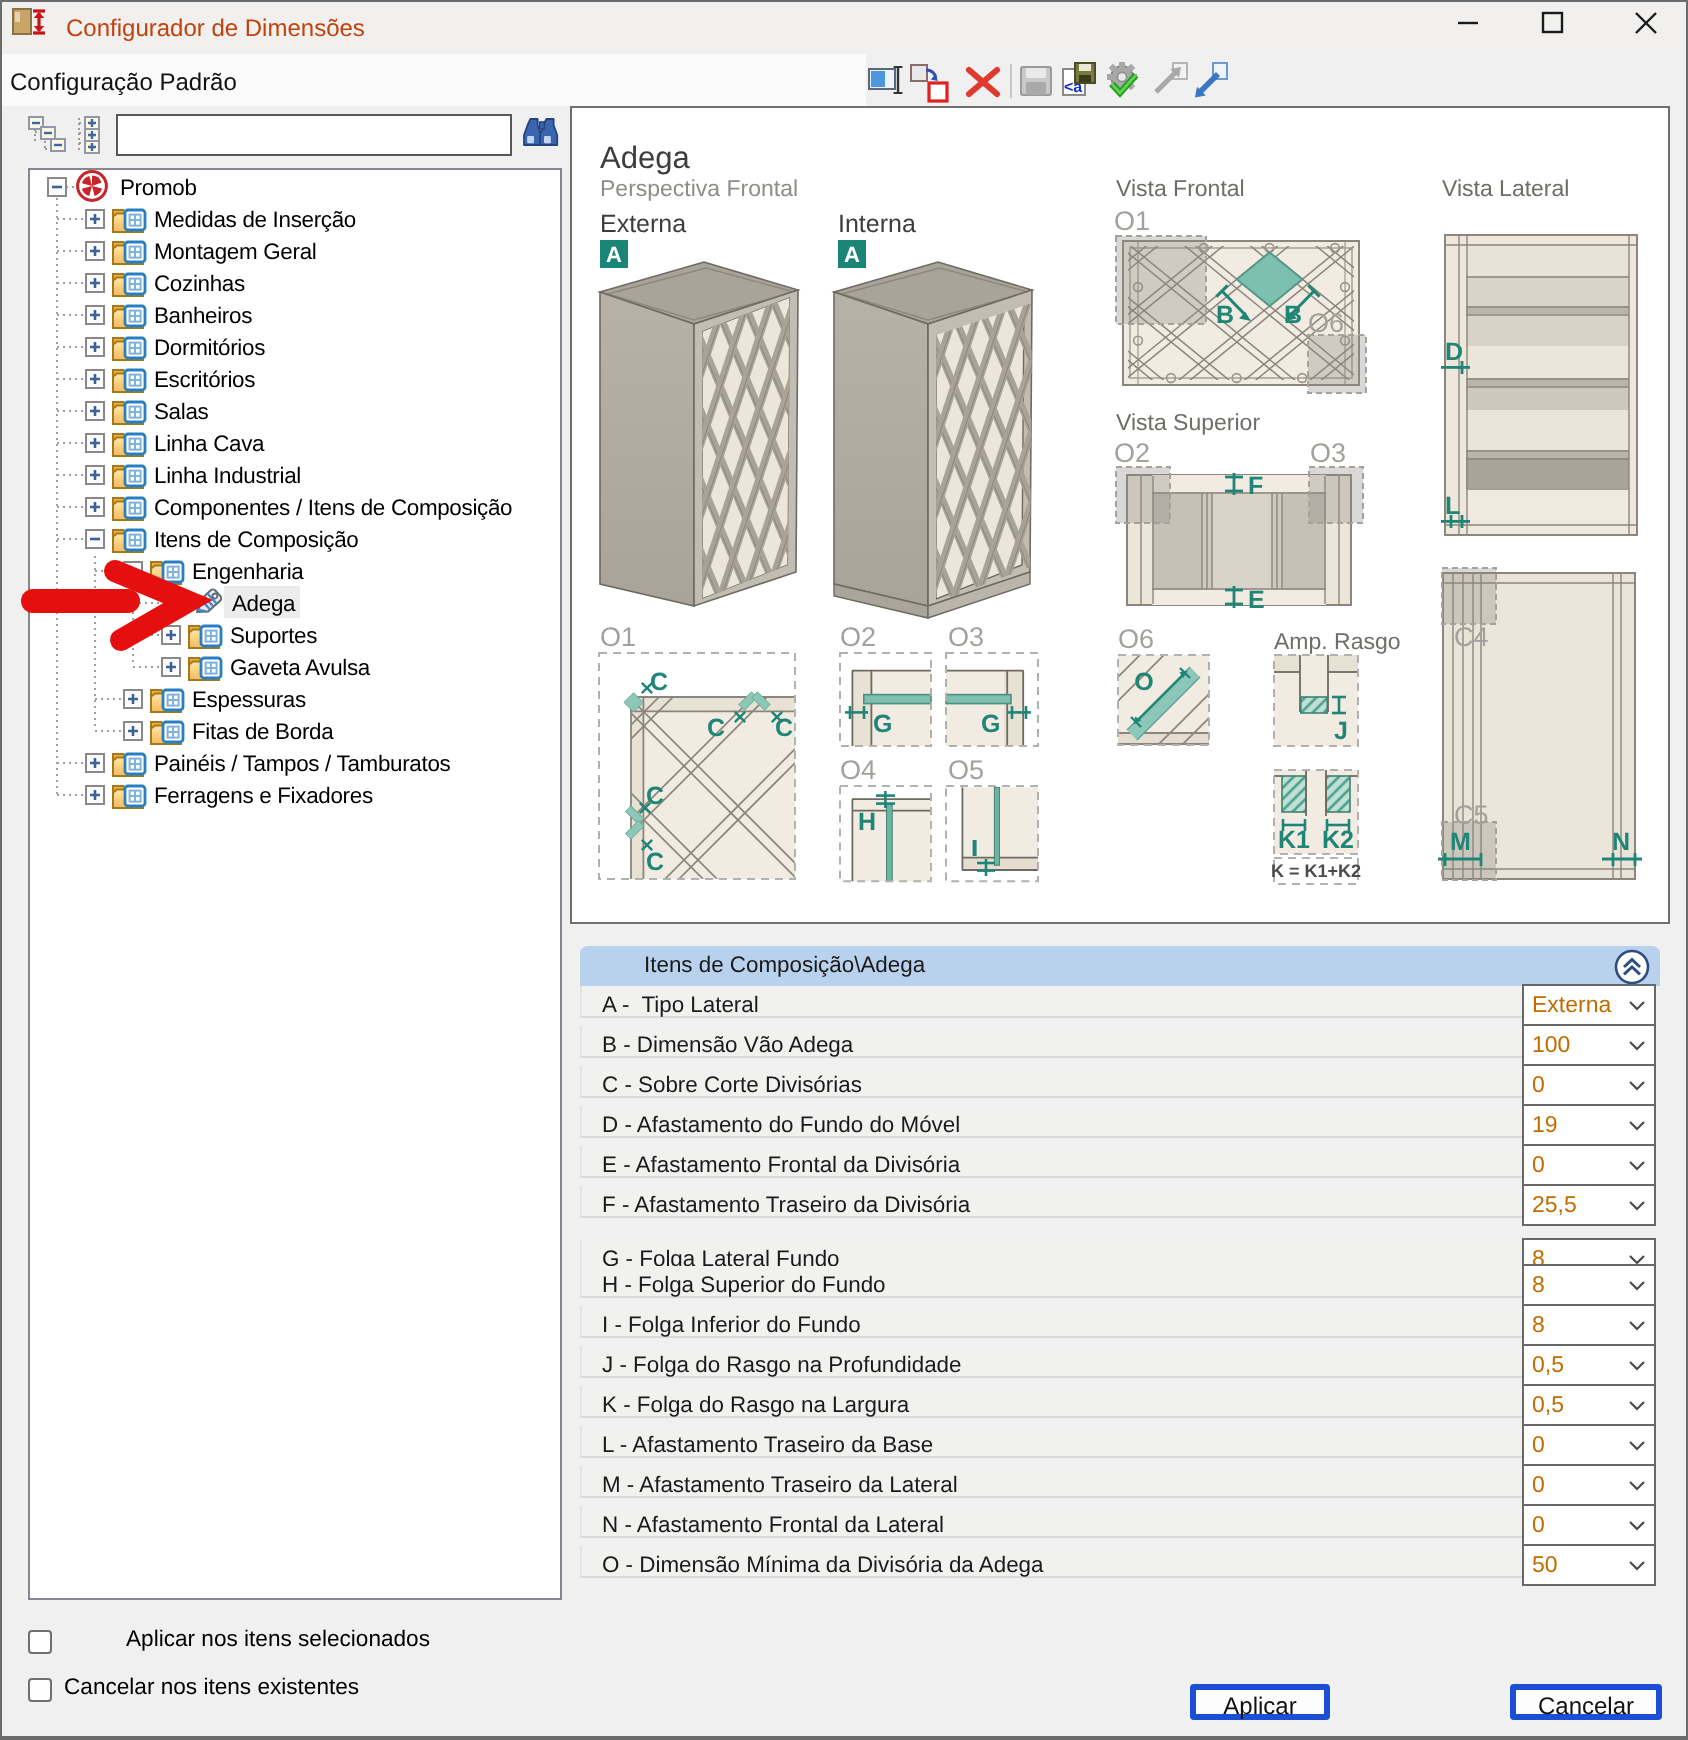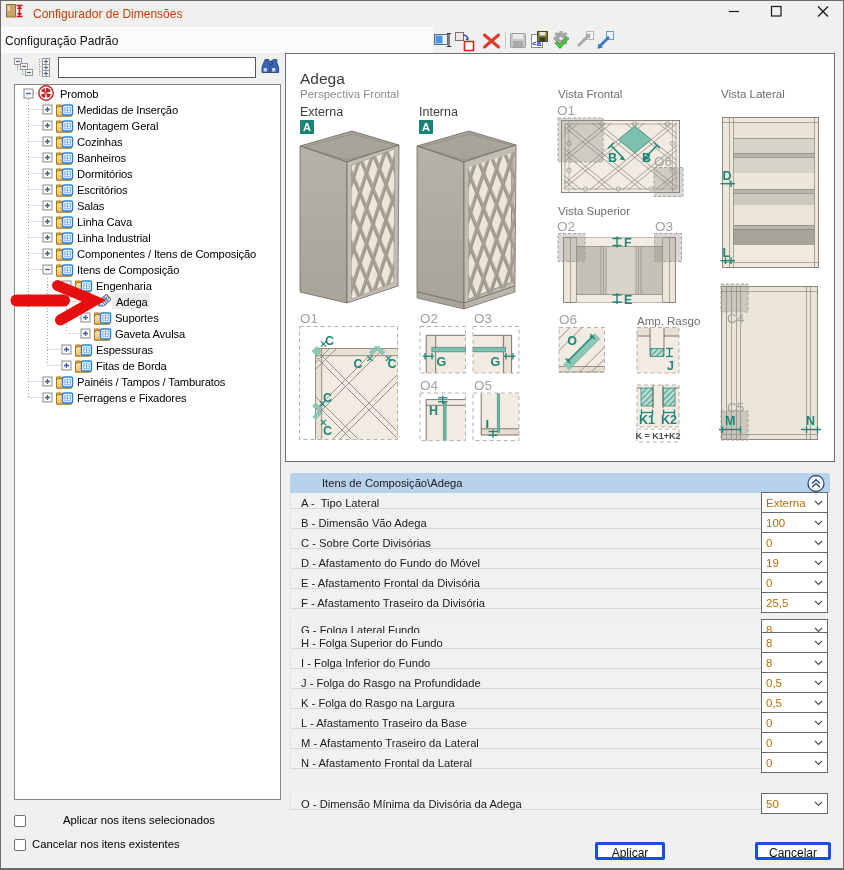--- a/index.html
+++ b/index.html
@@ -884,21 +884,21 @@
   </div>
 <div class="pgrow" style="top:753px;padding-left:41px;">
     <span class="lbl">N - Afastamento Frontal da Lateral</span>
     <div class="combo">
       <span class="val">0</span>
       <svg width="9" height="6">
         <polyline points="1,1 4.5,4.5 8,1" stroke="#4a4a4a" stroke-width="1.1" fill="none"></polyline>
       </svg>
     </div>
   </div>
-<div class="pgrow" style="top:794px;padding-left:45px;">
+<div class="pgrow" style="top:773px;padding-left:45px;">
     <span class="lbl">O - Dimensão Mínima da Divisória da Adega</span>
     <div class="combo">
       <span class="val">50</span>
       <svg width="9" height="6">
         <polyline points="1,1 4.5,4.5 8,1" stroke="#4a4a4a" stroke-width="1.1" fill="none"></polyline>
       </svg>
     </div>
   </div>
 <svg class="abs" style="left:806px; top:474px;" width="20" height="20">
   <circle cx="10" cy="9.5" r="8" fill="#fff" stroke="#2e4d80" stroke-width="1.3"></circle>

